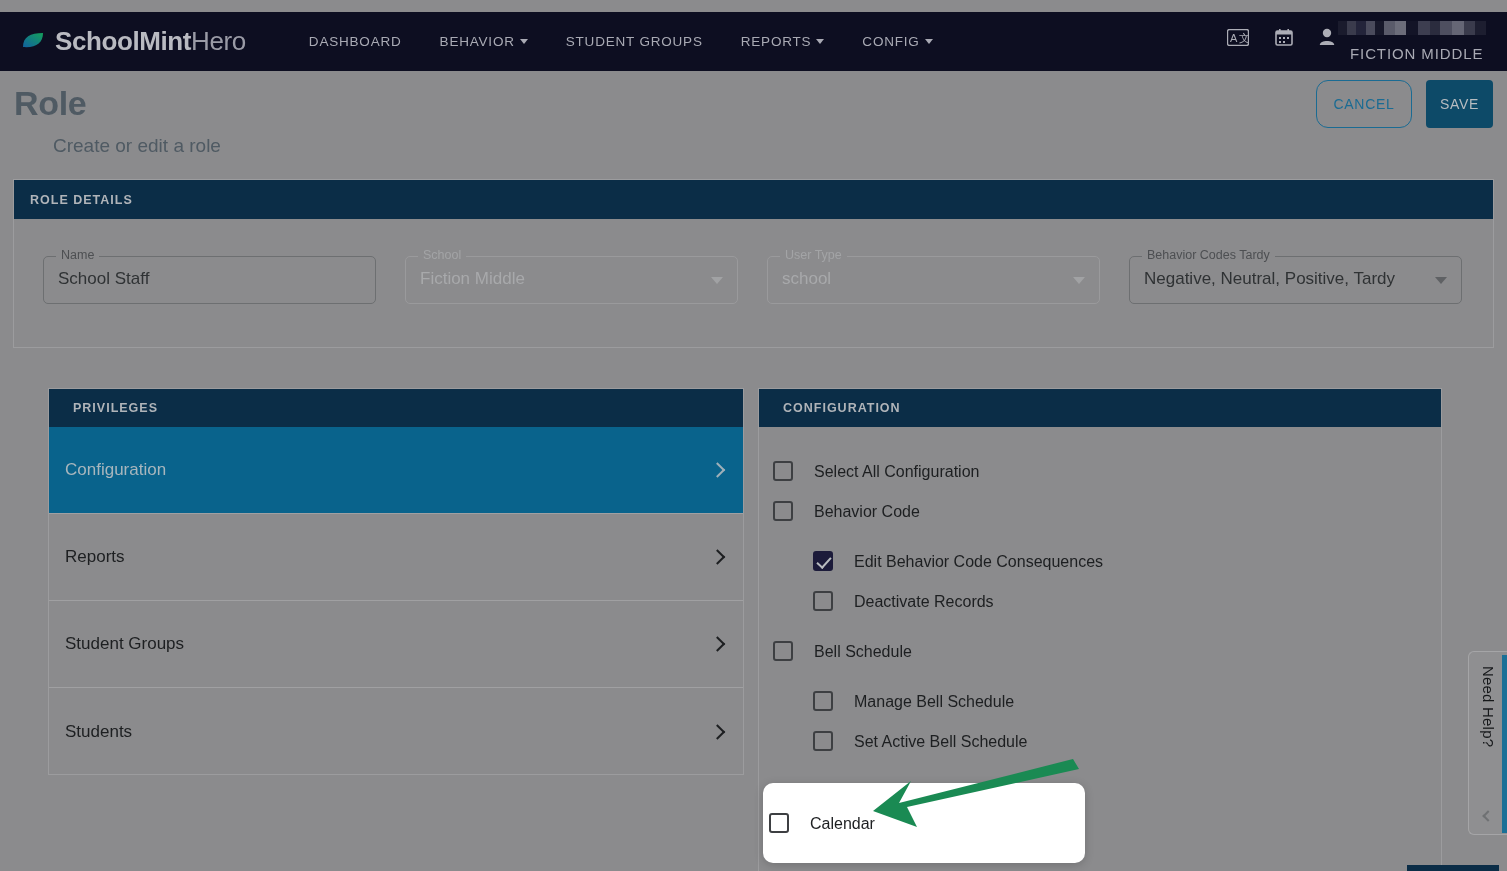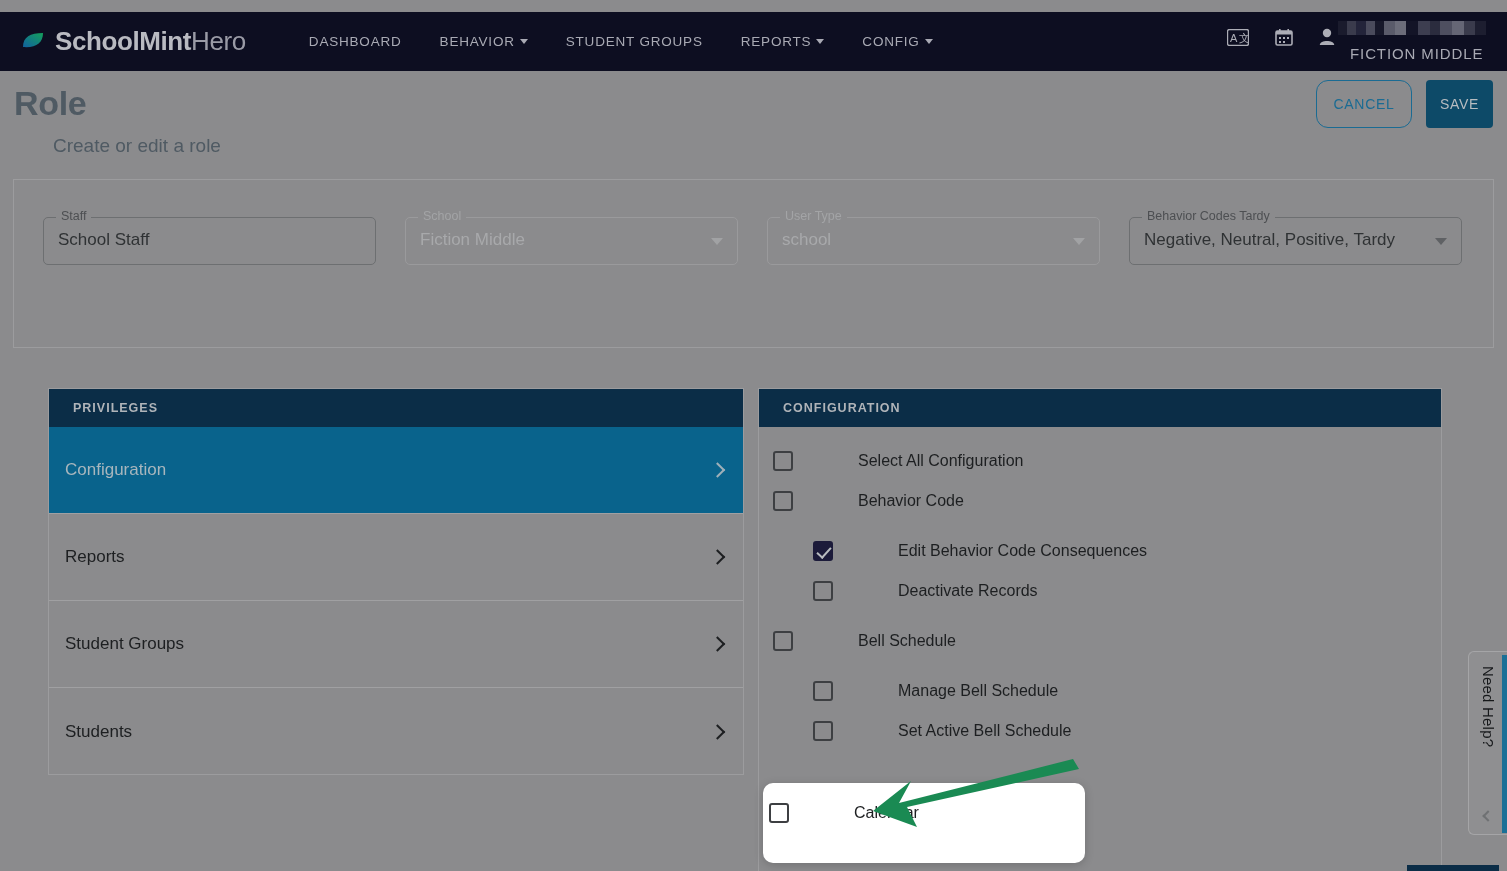--- a/index.html
+++ b/index.html
@@ -163,22 +163,22 @@
     width: 11px; height: 11px;
     border-top: 2.4px solid #1d1f21; border-right: 2.4px solid #1d1f21;
     transform: translateY(-50%) rotate(45deg);
   }
   .priv-item.active .chev { border-color: #9fb0b9; }
 
   #panel-cfg { left: 758px; top: 388px; width: 684px; height: 483px; border-bottom: none; }
   .cfg-body { padding: 14px 0 0 0; position: relative; }
 
   .cbrow {
-    display: flex; align-items: center;
-    height: 40px; cursor: pointer; gap: 44px;
+    display: flex; align-items: flex-end;
+    height: 40px; cursor: pointer;
   }
   .cbrow.lvl1 { padding-left: 14px; }
   .cbrow.lvl2 { padding-left: 54px; }
   .cbrow .cb {
     width: 20px; height: 20px;
     border: 2px solid #3d3f42; border-radius: 3px;
     background: transparent; flex: none;
     position: relative;
   }
   .cbrow .cb.checked {
@@ -316,24 +316,25 @@
     <div class="school-name">FICTION MIDDLE</div>
   </div>
 </div>
 
 <div class="page-title">Role</div>
 <div class="page-sub">Create or edit a role</div>
 <button class="btn-cancel">CANCEL</button>
 <button class="btn-save">SAVE</button>
 
 <div class="card-roledetails">
+  <div class="card-hdr">ROLE DETAILS</div>
   <div class="fields">
 
     <div class="field" id="f-name">
-      <span class="field-label">Staff</span>
+      <span class="field-label">Name</span>
       <span class="field-value">School Staff</span>
     </div>
 
     <div class="field disabled" id="f-school">
       <span class="field-label">School</span>
       <span class="field-value">Fiction Middle</span>
       <i class="sel-caret"></i>
     </div>
 
     <div class="field disabled" id="f-usertype">

